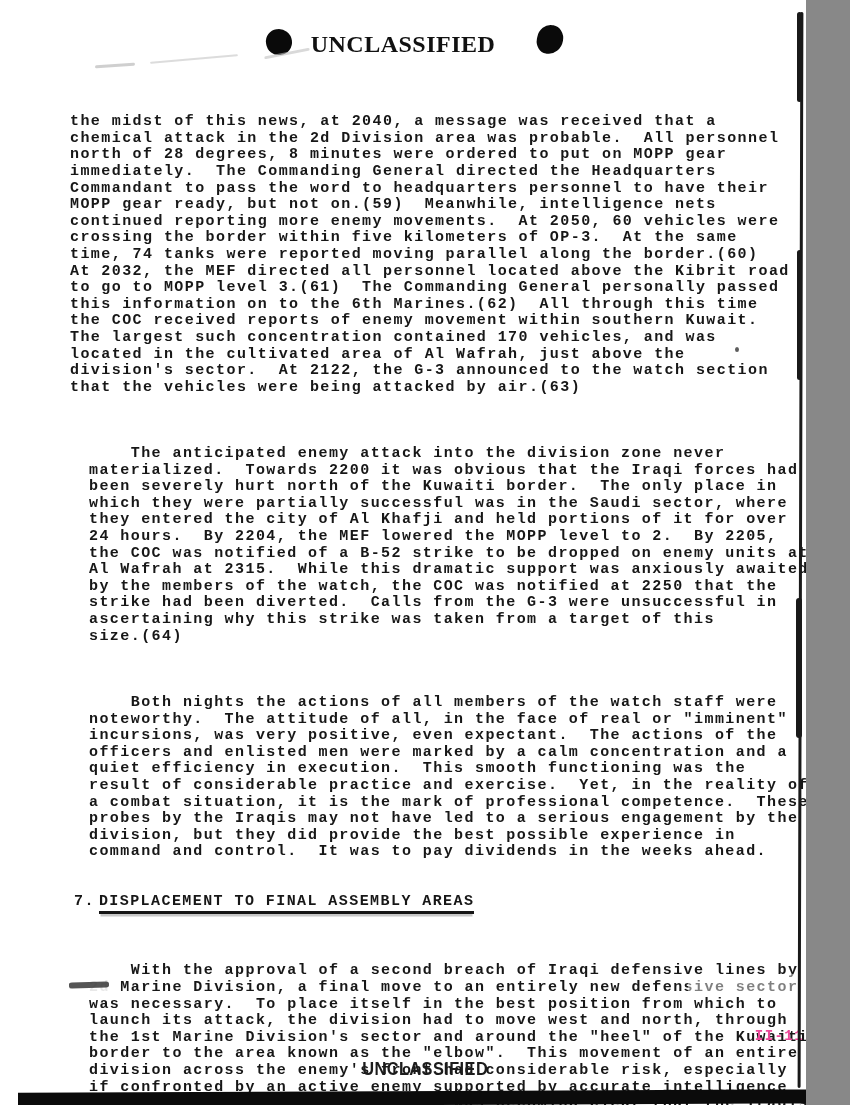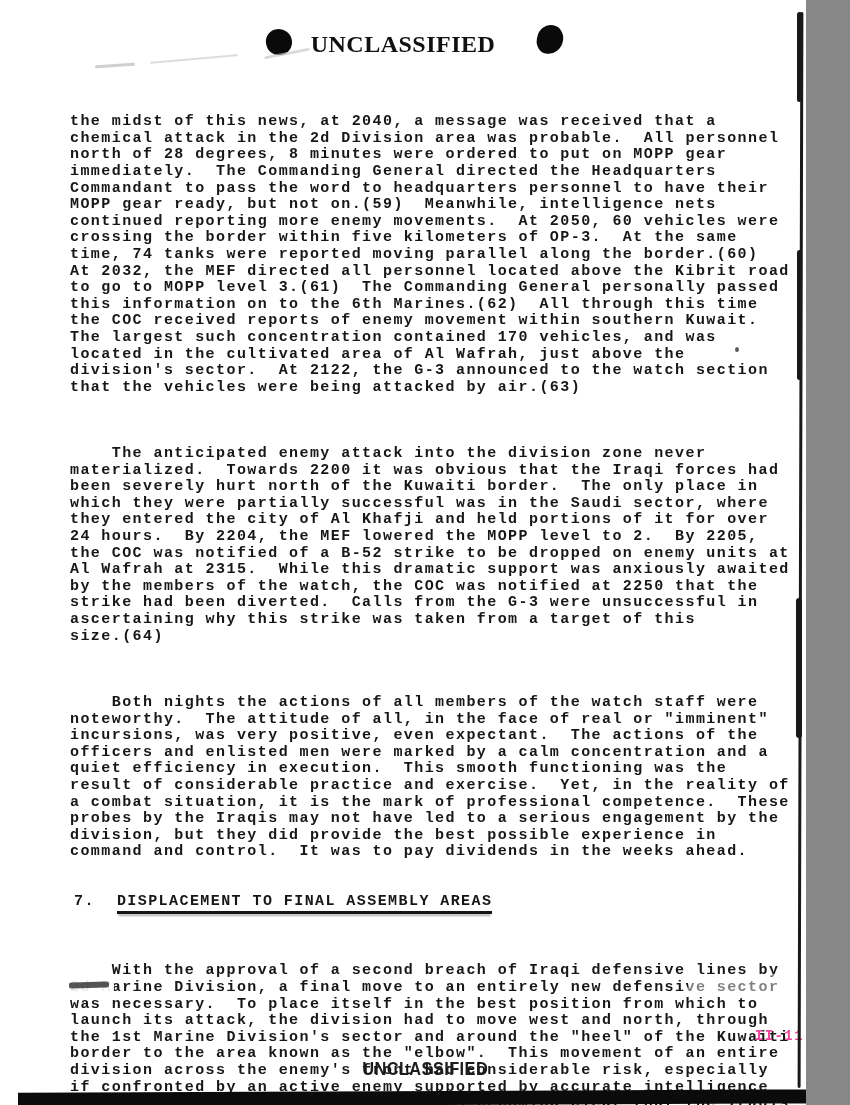--- a/index.html
+++ b/index.html
@@ -28,26 +28,26 @@
   .smudge.s3{left:264px;top:52px;width:46px;height:3px;transform:rotate(-11deg);opacity:.6;}
   
   .text-column{
     position:absolute;left:70px;top:81px;width:734px;
     font-family:"Liberation Mono","DejaVu Sans Mono",monospace;
     font-weight:700;font-size:15px;line-height:16.6px;
     letter-spacing:1.43px;color:#171717;
     white-space:pre;
   }
   .para{margin:0;}
-  .gap1{margin-top:16.6px;}
+  .gap1{margin-top:16.6px;margin-left:19px;}
   .gap2{margin-top:33.2px;}
   .section-heading{margin:0;white-space:pre;}
   .section-heading .num{display:inline-block;margin-left:4px;}
   .section-heading .title{
-    display:inline-block;margin-left:22px;
+    display:inline-block;margin-left:4px;
     border-bottom:3px solid #151515;
     box-shadow:0 4px 0 -1.5px #c7c7c7;
     padding-bottom:0px;
   }
   
   .fade-patch{position:absolute;background:#ffffff;}
   .fade-word{left:66px;top:975px;width:48px;height:17px;opacity:.9;}
   .fade-end{left:688px;top:974px;width:112px;height:18px;opacity:.45;}
   .ink-smear{position:absolute;left:69px;top:982px;width:40px;height:6px;background:#2b2b2b;border-radius:3px/2px;opacity:.8;transform:rotate(-2deg);}
   .stray-dot{position:absolute;left:735px;top:347px;width:4px;height:5px;background:#333;border-radius:50%;opacity:.8;}

